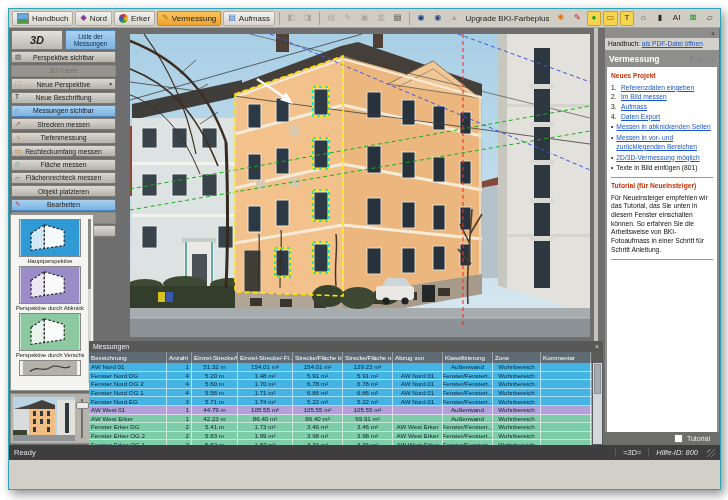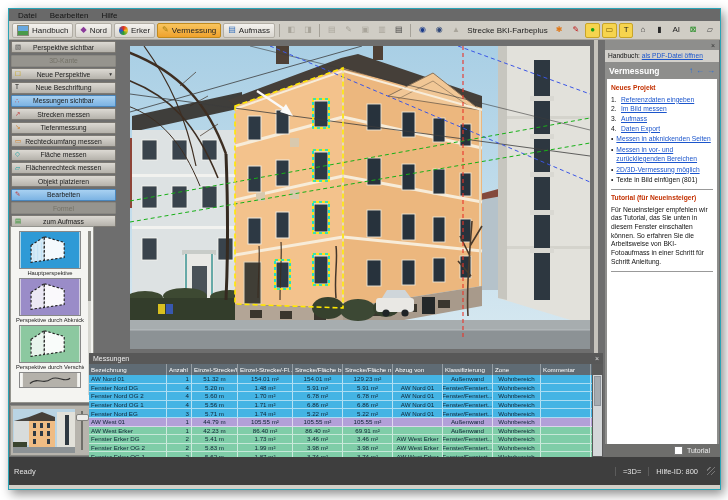--- a/index.html
+++ b/index.html
@@ -102,39 +102,34 @@
   .step{display:flex;gap:3px;margin:1px 0;}
   .num{width:7px;flex:0 0 auto;}
   .b{display:flex;gap:3px;margin:2px 0;}
   .bdot{flex:0 0 auto;}
   .help-content hr{border:none;border-top:1px solid #999;margin:4px 0;}
   .h-par{margin-top:2px;}
   .help-bottom{height:13px;background:#6e6e6c;display:flex;align-items:center;gap:4px;
                justify-content:flex-end;padding:0 9px;color:#efefef;font-size:7px;}
   .cb{width:7px;height:7px;background:#fff;border:1px solid #777;flex:0 0 auto;}
   
-  .statusbar{height:28px;background:#3e3e3e;color:#e2e2e2;font-size:7.5px;display:flex;
+  .statusbar{height:15px;background:#3e3e3e;color:#e2e2e2;font-size:7.5px;display:flex;
              align-items:center;padding:0 5px;}
-  .s-right{margin-left:auto;display:flex;align-items:center;}
+  .s-right{margin-left:auto;display:flex;align-items:center;font-style:italic;}
   .s-cell{border-left:1px solid #5b5b5b;padding:0 7px;}
   .grip{width:8px;height:8px;margin-left:2px;
         background:repeating-linear-gradient(135deg,transparent 0 2px,#777 2px 3px);}
 </style>
 </head>
 <body>
 
 <div class="page">
 <div class="window">
 
 
-  <div class="menubar" id="menubar">
-        <span class="menu-item">Datei</span>
-        <span class="menu-item">Bearbeiten</span>
-        <span class="menu-item">Hilfe</span>
-      </div>
   <div class="toolbar" id="toolbar">
         <div class="tb-btn">
           <span class="imgic"></span>
           <span>Handbuch</span>
         </div>
         <div class="tb-btn">
           <span class="tb-ic" style="color: rgb(138, 58, 154);">◆</span>
           <span>Nord</span>
         </div>
         <div class="tb-btn">
@@ -155,36 +150,40 @@
         <div class="tb-sep"></div>
         <div class="tb-icon disabled">▤</div>
         <div class="tb-icon disabled">✎</div>
         <div class="tb-icon disabled">▣</div>
         <div class="tb-icon disabled">▥</div>
         <div class="tb-icon" style="color: rgb(58, 58, 58);">▤</div>
         <div class="tb-sep"></div>
         <div class="tb-icon" style="color: rgb(26, 58, 138);">◉</div>
         <div class="tb-icon" style="color: rgb(48, 72, 120);">◉</div>
         <div class="tb-icon disabled">▲</div>
-        <span class="tb-upg">Strecke BKI-Farbeplus</span>
+        <span class="tb-upg">Upgrade BKI-Farbeplus</span>
         <div class="tb-icon" style="color: rgb(224, 120, 24);">✱</div>
         <div class="tb-icon" style="color: rgb(192, 32, 32);">✎</div>
         <div class="tb-icon active" style="color: rgb(24, 160, 24);">●</div>
         <div class="tb-icon active" style="color: rgb(122, 90, 0);">▭</div>
         <div class="tb-icon active" style="color: rgb(26, 26, 26);">T</div>
         <div class="tb-icon" style="color: rgb(58, 58, 58);">⌂</div>
         <div class="tb-icon" style="color: rgb(42, 42, 42);">▮</div>
         <div class="tb-icon" style="color: rgb(26, 26, 26);">AI</div>
         <div class="tb-icon" style="color: rgb(26, 138, 26);">⊠</div>
         <div class="tb-icon" style="color: rgb(74, 74, 74);">▱</div>
       </div>
 
   <div class="main">
 
     <div class="sidebar">
+      <div class="sb-toprow">
+        <div class="btn3d">3D</div>
+        <div class="btnlist">Liste der Messungen</div>
+      </div>
       <div id="sbItems">
             <div class="sb-btn ">
               <span class="sb-ic" style="color: rgb(74, 74, 74);">▧</span>
               <span>Perspektive sichtbar</span>
             </div>
             <div class="sb-btn disabled">
               <span>3D-Kante</span>
             </div>
             <div class="sb-btn ">
               <span class="sb-ic" style="color: rgb(200, 160, 0);">☐</span>

